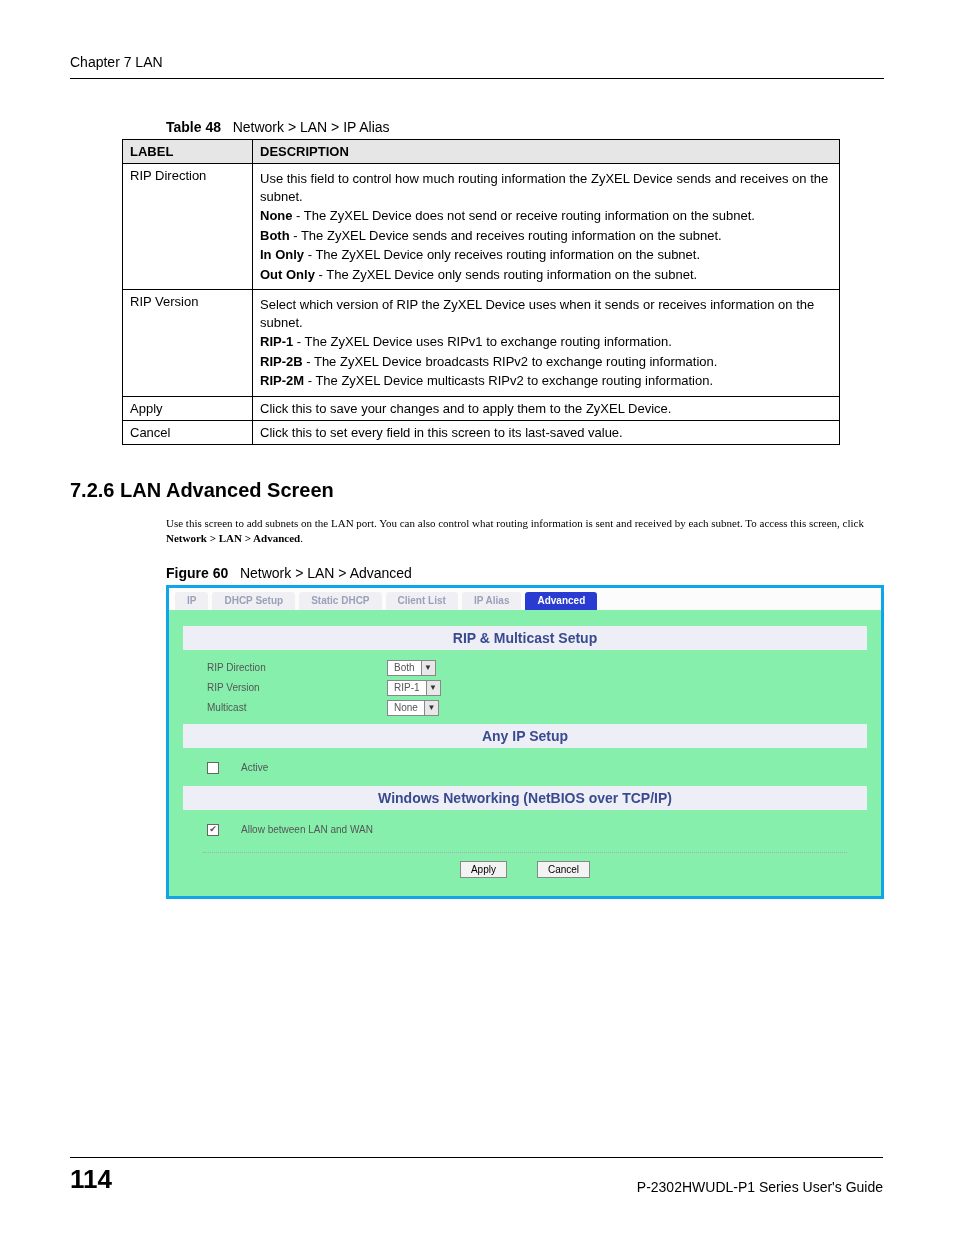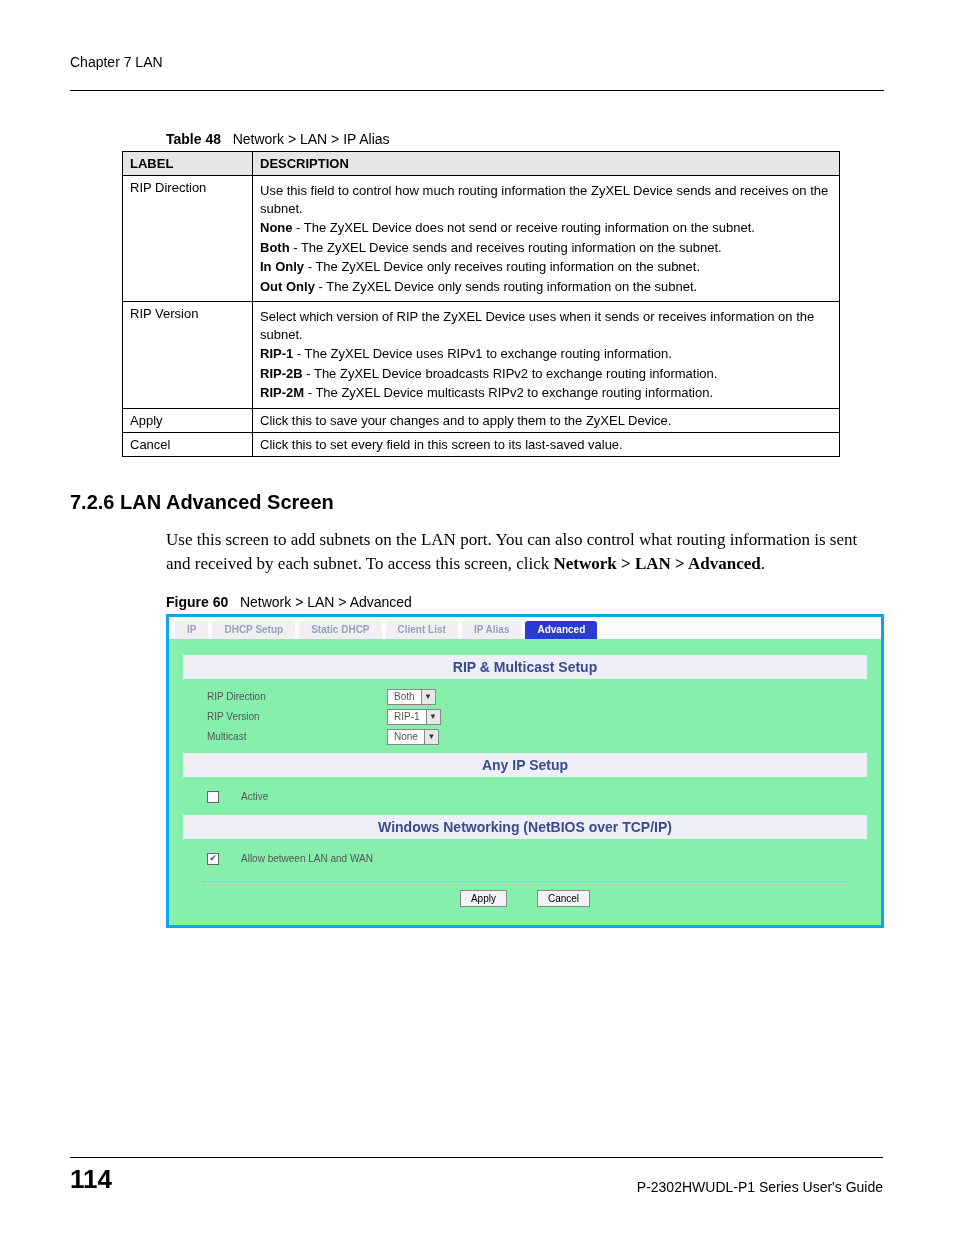--- a/index.html
+++ b/index.html
@@ -11,21 +11,21 @@
     background: #fff;
     width: 954px;
   }
   .page {
     padding: 54px 70px 40px 70px;
     position: relative;
     min-height: 1235px;
   }
   .running-header {
     font-size: 14px;
-    padding-bottom: 20px;
+    padding-bottom: 8px;
     border-bottom: 1.5px solid #000;
     margin-bottom: 40px;
   }
   .table-caption {
     font-size: 14px;
     margin: 0 0 4px 96px;
   }
   .table-caption .bold { font-weight: bold; }
   .def-table {
     border-collapse: collapse;
@@ -46,21 +46,21 @@
   .col-label { width: 130px; }
   .desc-line { margin: 2px 0; line-height: 1.35; }
   .desc-line .b { font-weight: bold; }
   .section-heading {
     font-size: 20px;
     font-weight: bold;
     margin: 34px 0 14px 0;
   }
   .body-text {
     font-family: Georgia, 'Times New Roman', serif;
-    font-size: 17px;
+    font-size: 11px;
     line-height: 1.4;
     margin: 0 0 18px 96px;
   }
   .body-text .b { font-weight: bold; }
   .figure-caption {
     font-size: 14px;
     margin: 8px 0 4px 96px;
   }
   .figure-caption .bold { font-weight: bold; }
   

